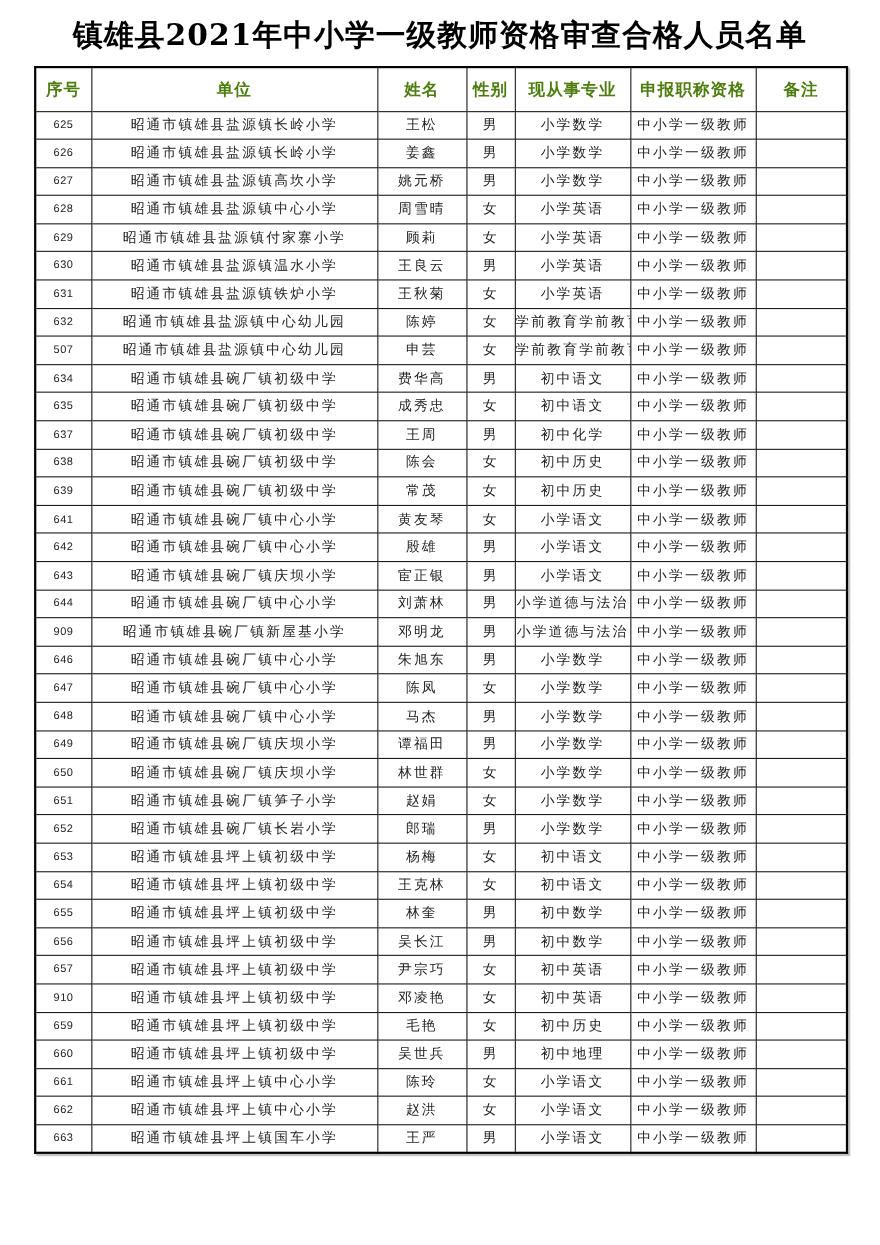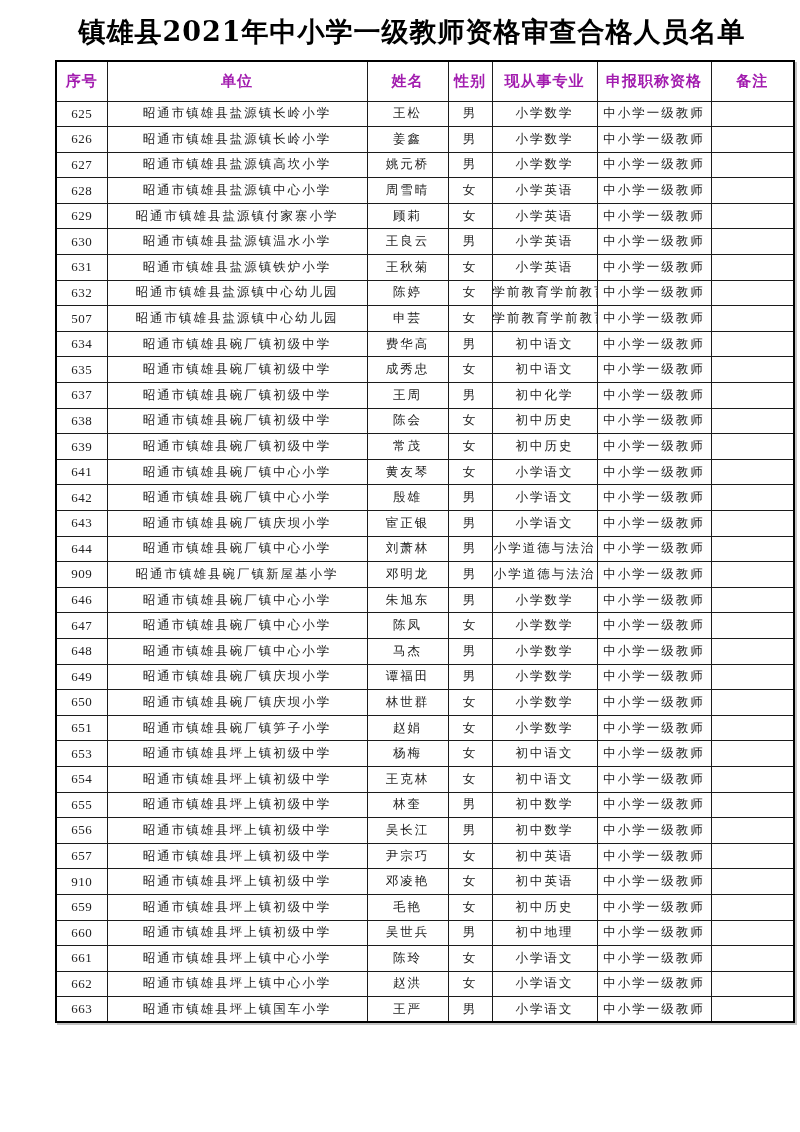--- a/index.html
+++ b/index.html
@@ -8,21 +8,20 @@
     background: #ffffff;
     font-family: "DejaVu Serif", "Liberation Serif", serif;
     color: #1a1a1a;
   }
   .page {
     position: relative;
     width: 800px;
     height: 1132px;
     background: #ffffff;
     overflow: hidden;
-    padding-left: 24px;
   }
   .doc-title {
     padding-top: 14px;
     text-align: center;
     font-size: 27px;
     font-weight: bold;
     letter-spacing: 1px;
     color: #000000;
   }
   table.roster {
@@ -38,32 +37,32 @@
     text-align: center;
     vertical-align: middle;
     overflow: hidden;
     white-space: nowrap;
   }
   thead th {
     height: 40px;
     font-size: 15px;
     font-weight: bold;
     letter-spacing: 1px;
-    color: #a21caf;
+    color: #4d7c0f;
   }
   tbody td {
     height: 25.6px;
     font-size: 12.5px;
     letter-spacing: 2px;
     color: #222222;
   }
   tbody td.c0 {
-    font-size: 13px;
+    font-size: 10px;
     letter-spacing: 0.5px;
-    font-family: Liberation Serif, serif;
+    font-family: Liberation Sans, sans-serif;
   }
   
   col.w-no       { width: 51px;  }
   col.w-unit     { width: 260px; }
   col.w-name     { width: 81px;  }
   col.w-gender   { width: 44px;  }
   col.w-spec     { width: 105px; }
   col.w-title    { width: 114px; }
   col.w-remarks  { width: 83px;  }
 </style>
@@ -314,20 +313,29 @@
         <tr>
           <td class="c0">651</td>
           <td class="c1">昭通市镇雄县碗厂镇笋子小学</td>
           <td class="c2">赵娟</td>
           <td class="c3">女</td>
           <td class="c4">小学数学</td>
           <td class="c5">中小学一级教师</td>
           <td class="c6"></td>
         </tr>
         <tr>
+          <td class="c0">652</td>
+          <td class="c1">昭通市镇雄县碗厂镇长岩小学</td>
+          <td class="c2">郎瑞</td>
+          <td class="c3">男</td>
+          <td class="c4">小学数学</td>
+          <td class="c5">中小学一级教师</td>
+          <td class="c6"></td>
+        </tr>
+        <tr>
           <td class="c0">653</td>
           <td class="c1">昭通市镇雄县坪上镇初级中学</td>
           <td class="c2">杨梅</td>
           <td class="c3">女</td>
           <td class="c4">初中语文</td>
           <td class="c5">中小学一级教师</td>
           <td class="c6"></td>
         </tr>
         <tr>
           <td class="c0">654</td>

